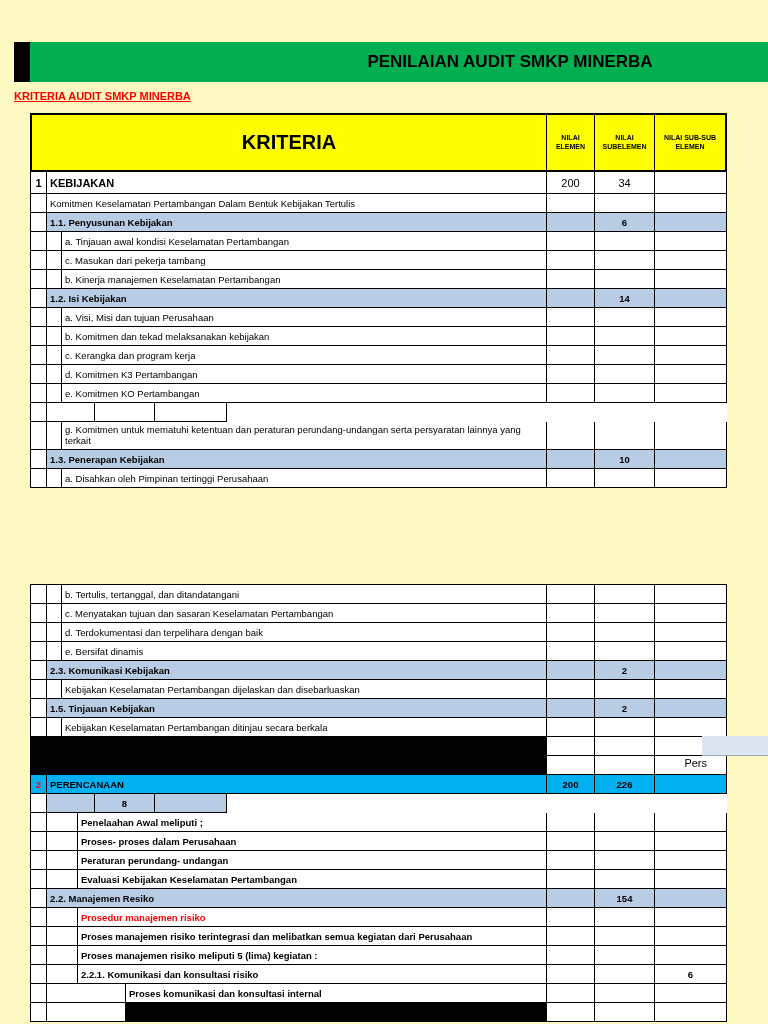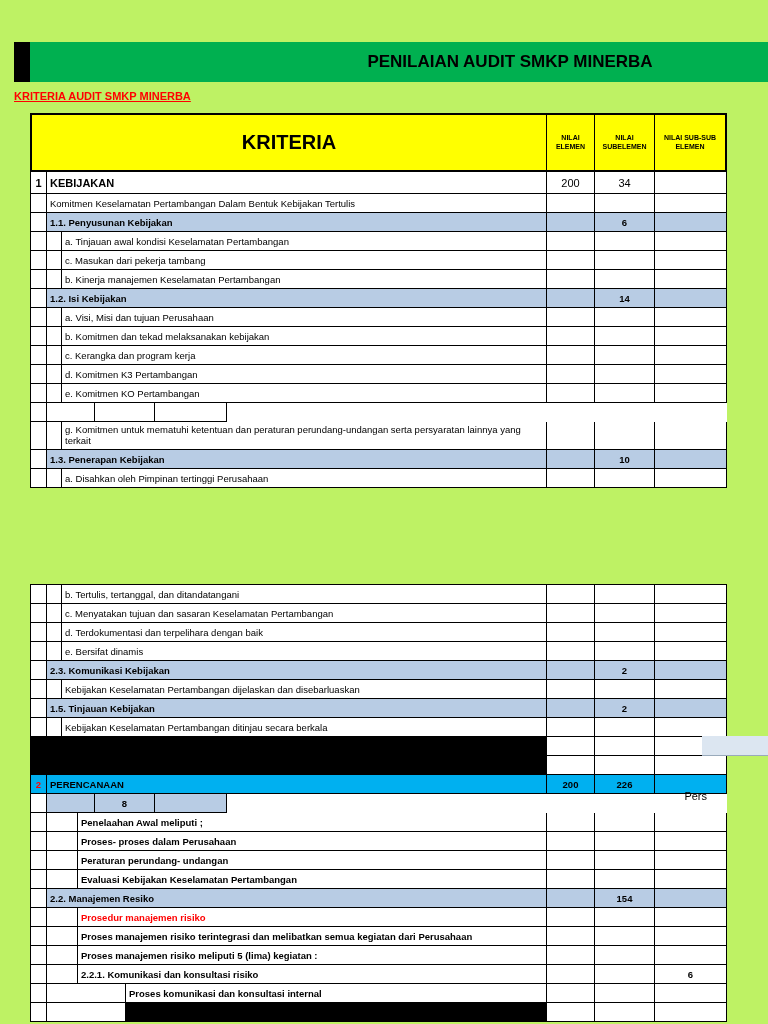--- a/index.html
+++ b/index.html
@@ -1,16 +1,16 @@
 <!DOCTYPE html>
 <html><head>
 <meta charset="utf-8">
 <style>
   html,body{margin:0;padding:0;background:#fff;}
-  .page{position:relative;width:768px;height:1024px;background:#bef264;overflow:hidden;
+  .page{position:relative;width:768px;height:1024px;background:#fef9c3;overflow:hidden;
         font-family:"Liberation Sans", sans-serif;color:#000;}
 
   
   .topbar{position:absolute;left:14px;top:42px;right:0;height:40px;display:flex;}
   .topbar-accent{width:16px;background:#000;}
   .topbar-green{flex:1;background:#00B050;display:flex;align-items:center;}
   .page-title{width:100%;text-align:center;padding-left:222px;box-sizing:border-box;
               font-size:17px;font-weight:bold;color:#000;}
 
   .subtitle{position:absolute;left:14px;top:90px;font-size:11px;font-weight:bold;
@@ -52,21 +52,21 @@
 
   .trow.cyan .c{background:#00B0F0;font-weight:bold;}
 
   .trow.black .c.num,.trow.black .c.krit{background:#000;border-color:#000;}
 
   .blackfill{flex:1;align-self:stretch;background:#000;}
 
   
   .side-box{position:absolute;left:702px;top:736px;width:66px;height:19px;background:#DCE6F1;
             border-bottom:1px solid #9ab;}
-  .side-label{position:absolute;left:610px;top:757px;width:97px;text-align:right;font-size:11px;margin-top:33px;}
+  .side-label{position:absolute;left:610px;top:757px;width:97px;text-align:right;font-size:11px;}
 </style>
 </head>
 <body>
 
 <div class="page">
 
   <div class="topbar">
     <div class="topbar-accent"></div>
     <div class="topbar-green">
       <div class="page-title">PENILAIAN AUDIT SMKP MINERBA</div>

